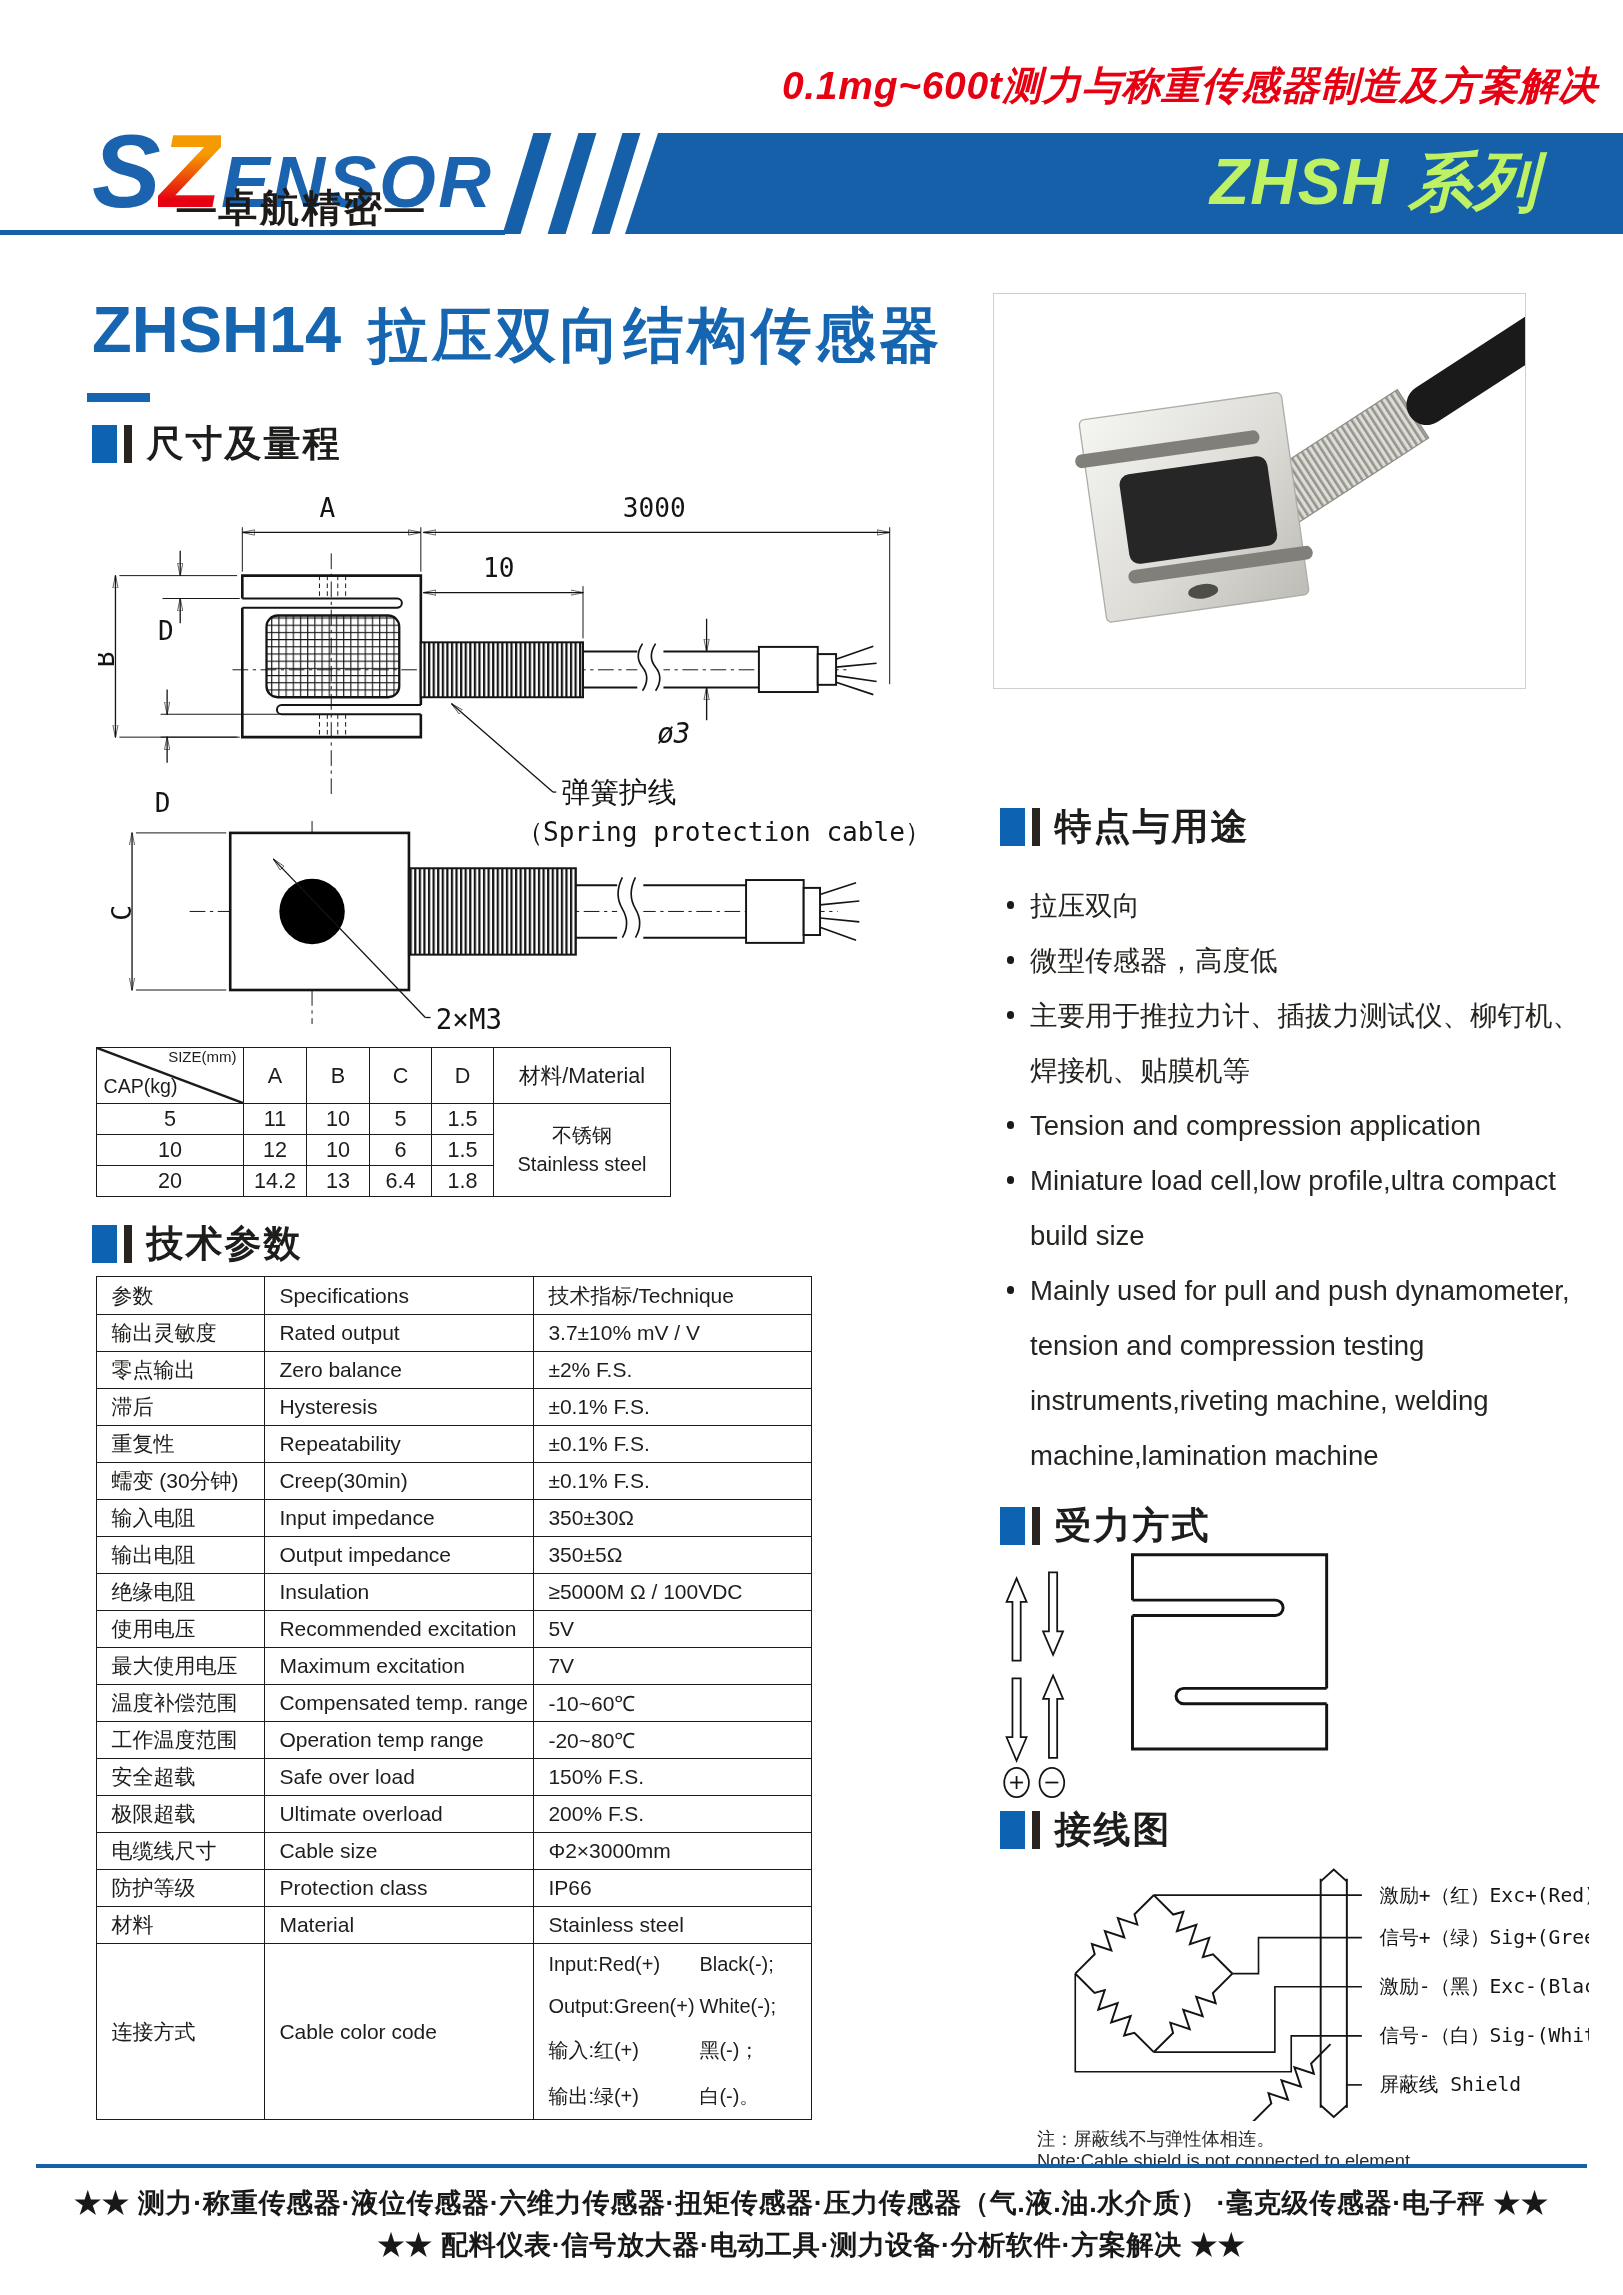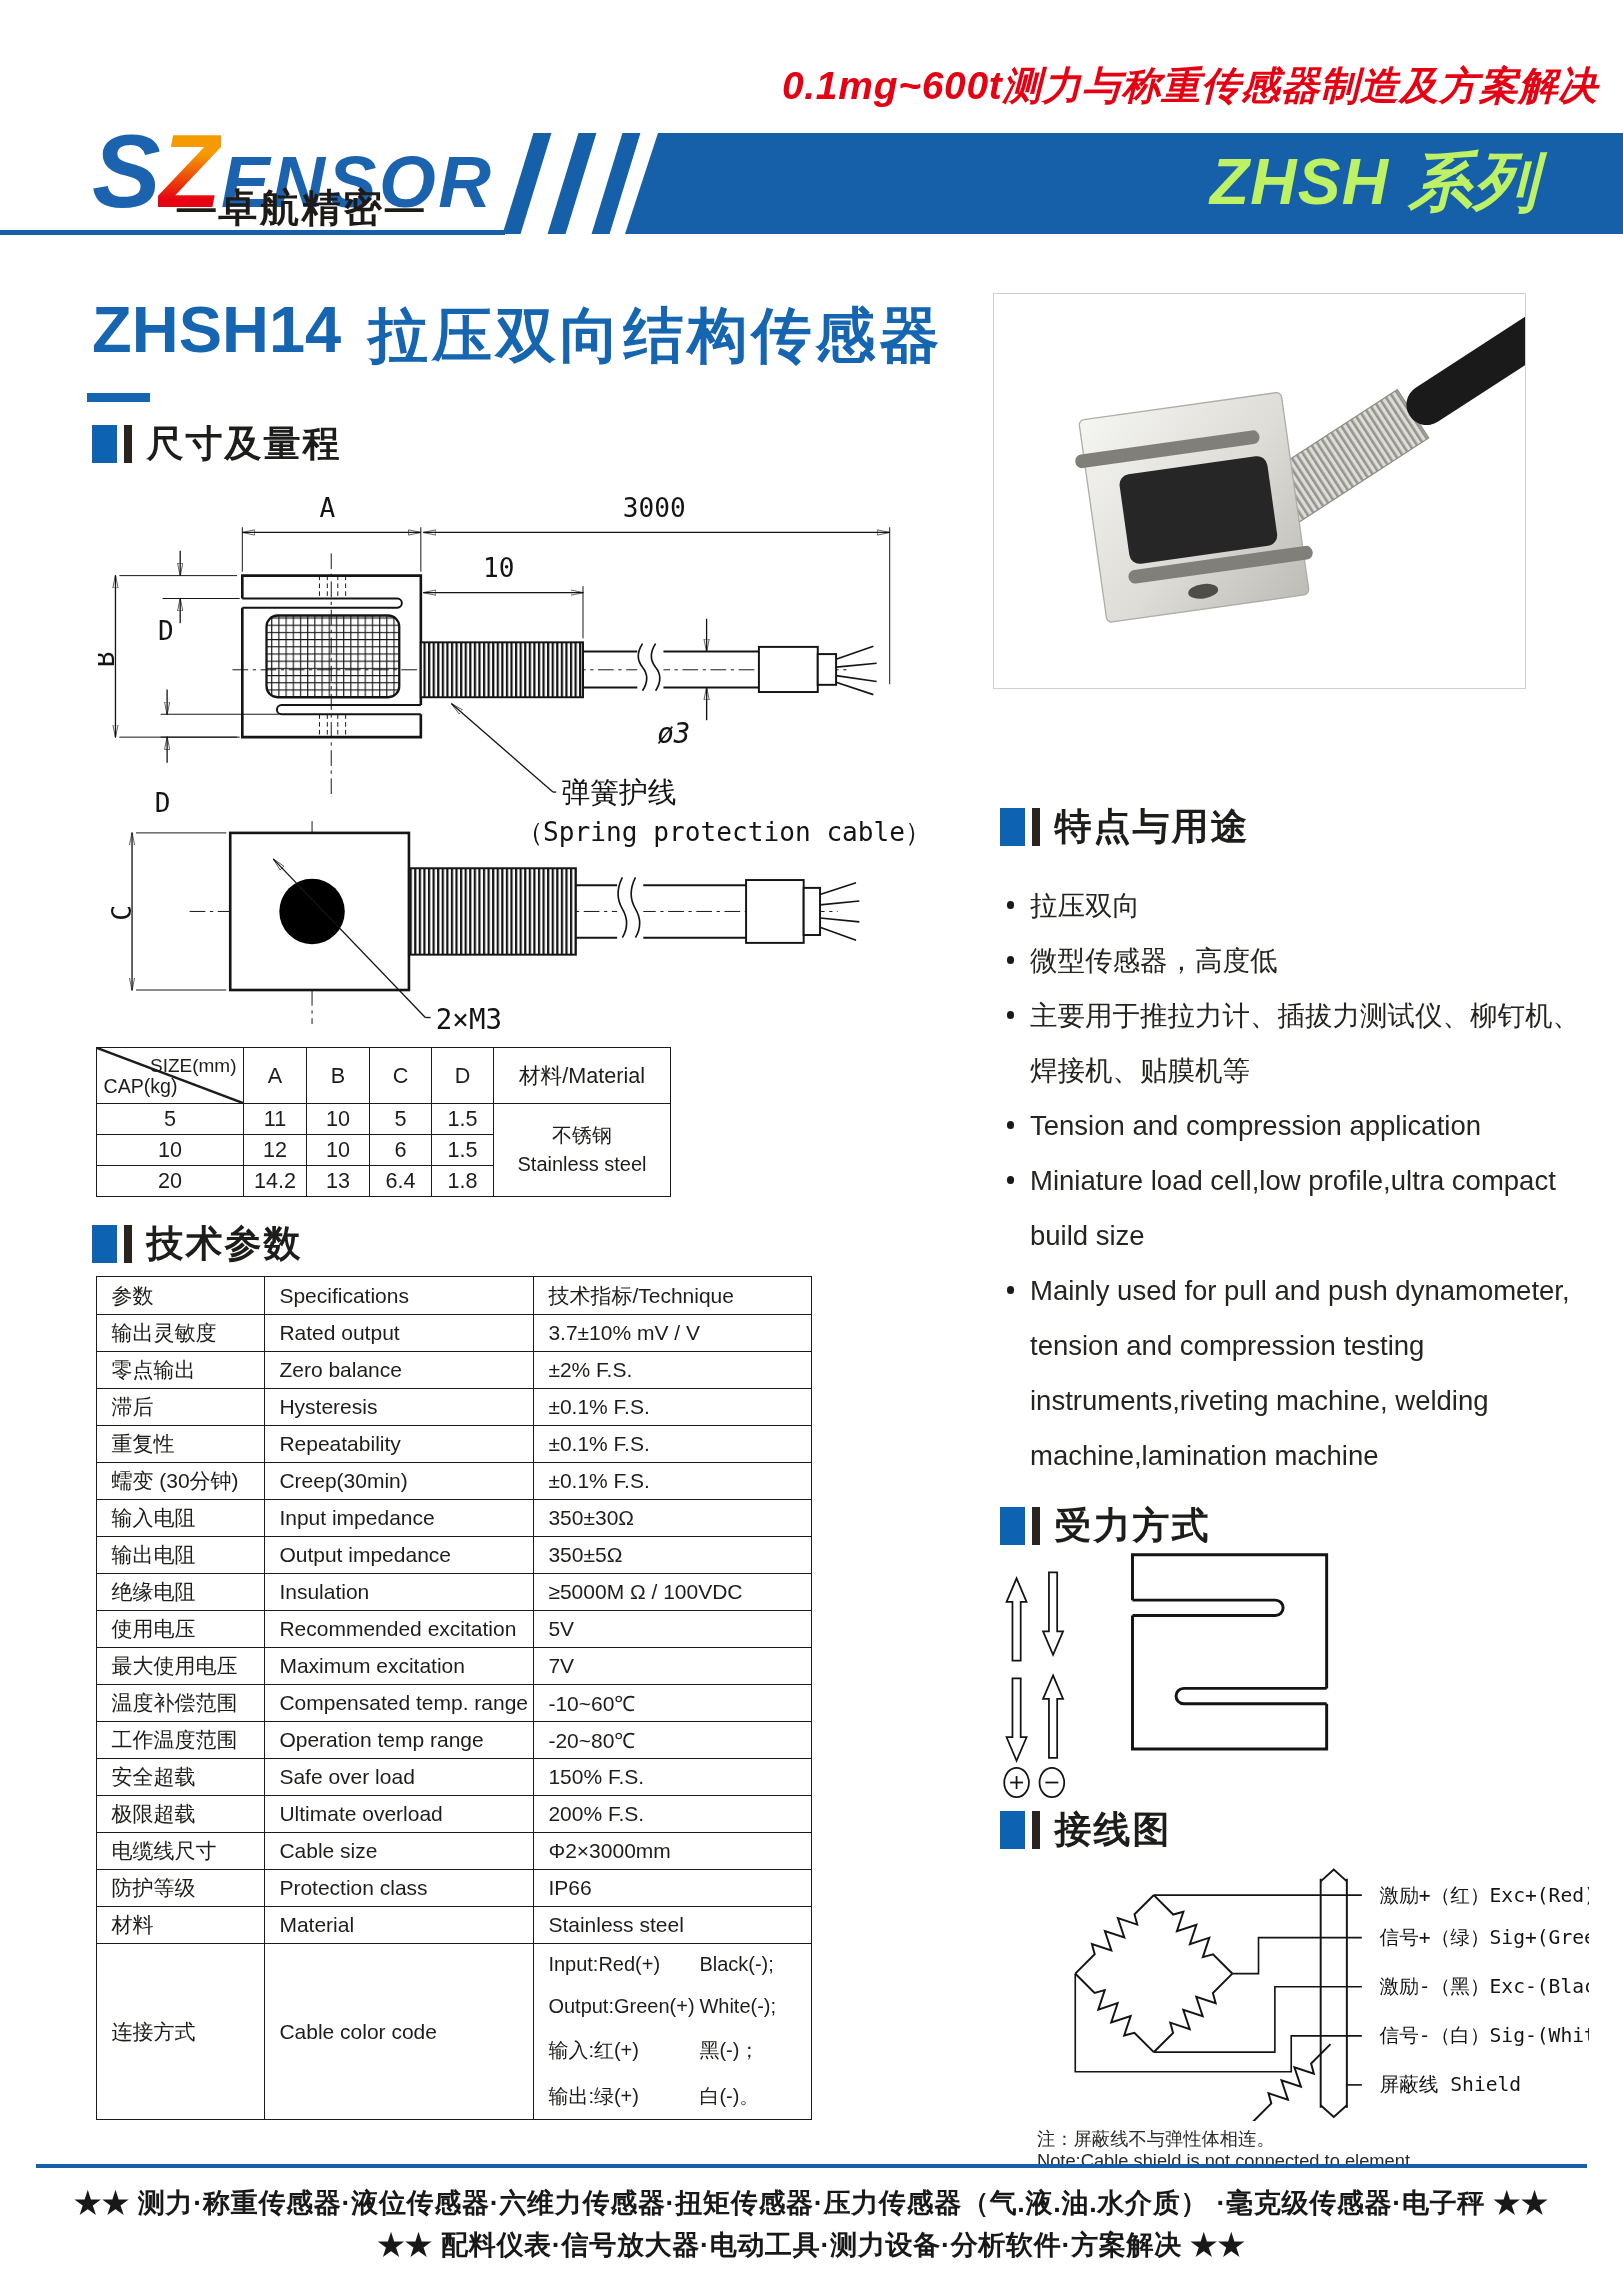--- a/index.html
+++ b/index.html
@@ -36,21 +36,21 @@
 
   
   table { border-collapse:collapse; table-layout:fixed; background:#fff; }
   td, th { border:1.6px solid #1b1b1b; color:#1d1d1b; font-weight:normal; }
   .size-table { width:575px; }
   .size-table td { font-size:21.6px; text-align:center; }
   .size-table .hrow td { height:56px; }
   .size-table .drow td { height:31px; }
   .diag { position:relative; }
   .diag svg { position:absolute; inset:0; width:100%; height:100%; }
-  .diag .tr { position:absolute; top:7px; right:6.5px; font-size:19px; }
+  .diag .tr { position:absolute; top:0; right:6.5px; font-size:15px; }
   .diag .bl { position:absolute; bottom:5.2px; left:6.5px; font-size:19.6px; }
   .mat-cell div { font-size:20px; line-height:29px; }
 
   .spec-table { width:716px; }
   .spec-table td { font-size:21px; height:37px; padding-left:14.4px; }
   .spec-table .hd td { height:38px; }
   .cable-td { padding:9.2px 0 9.2px 14.4px !important; }
   .cable-grid { display:grid; grid-template-columns:151px 1fr; row-gap:19px; font-size:20px; }
 
   

